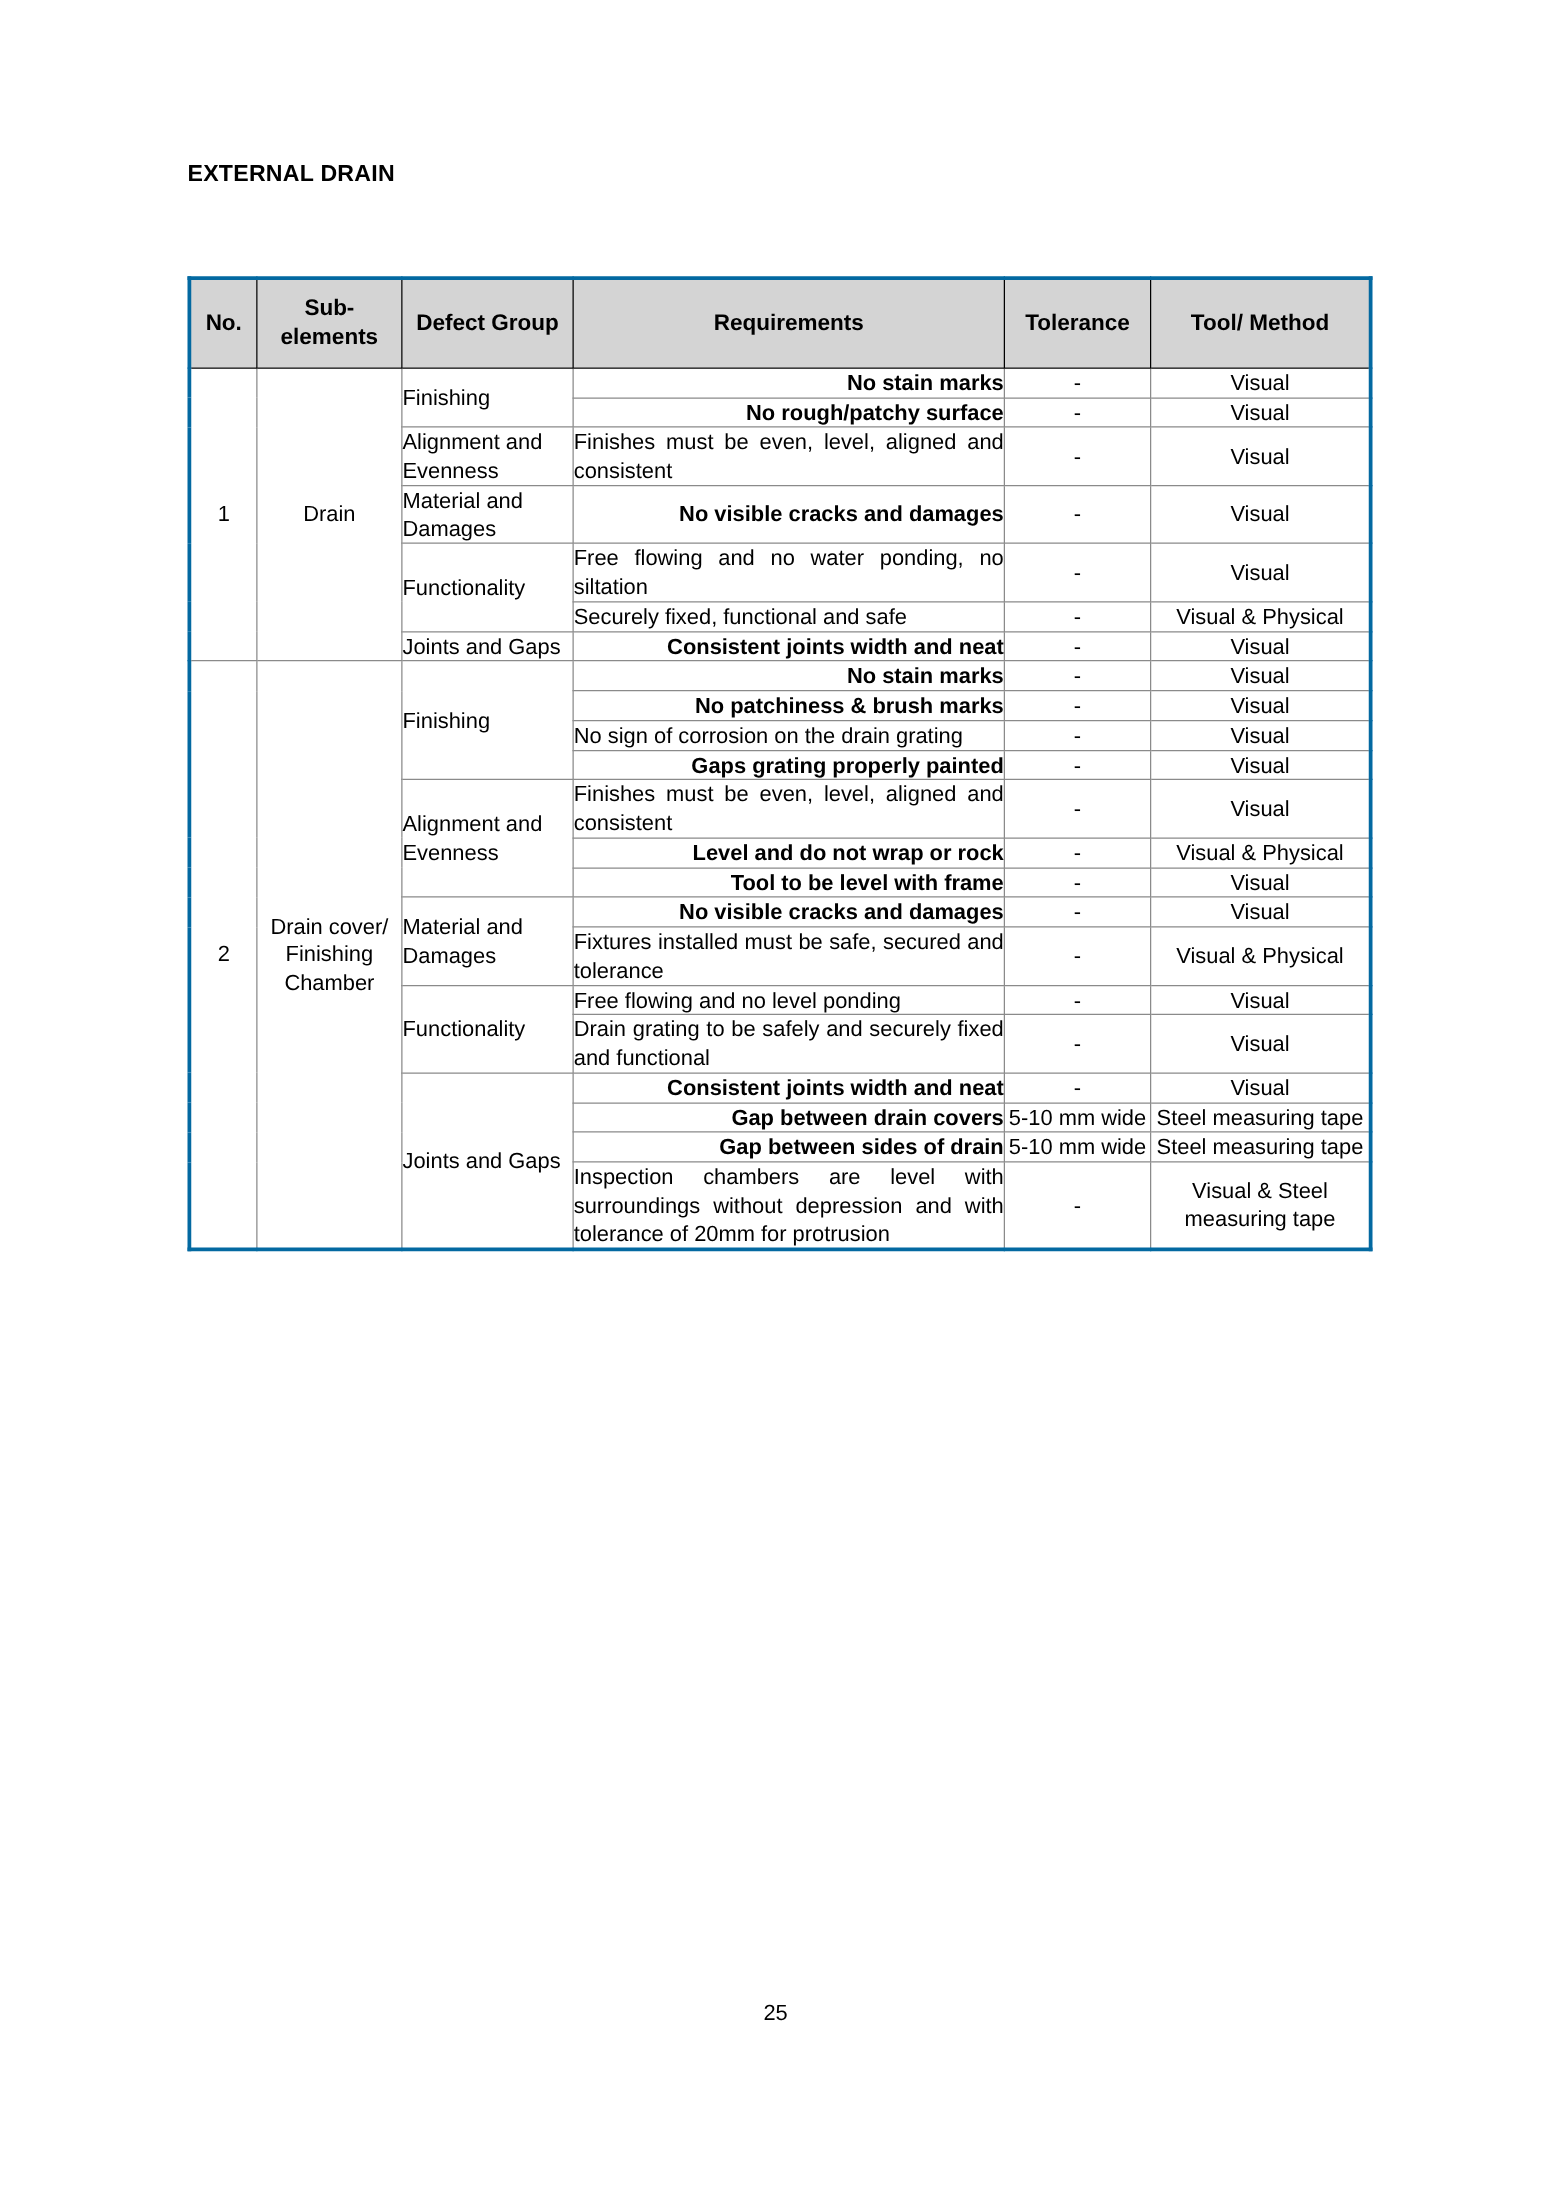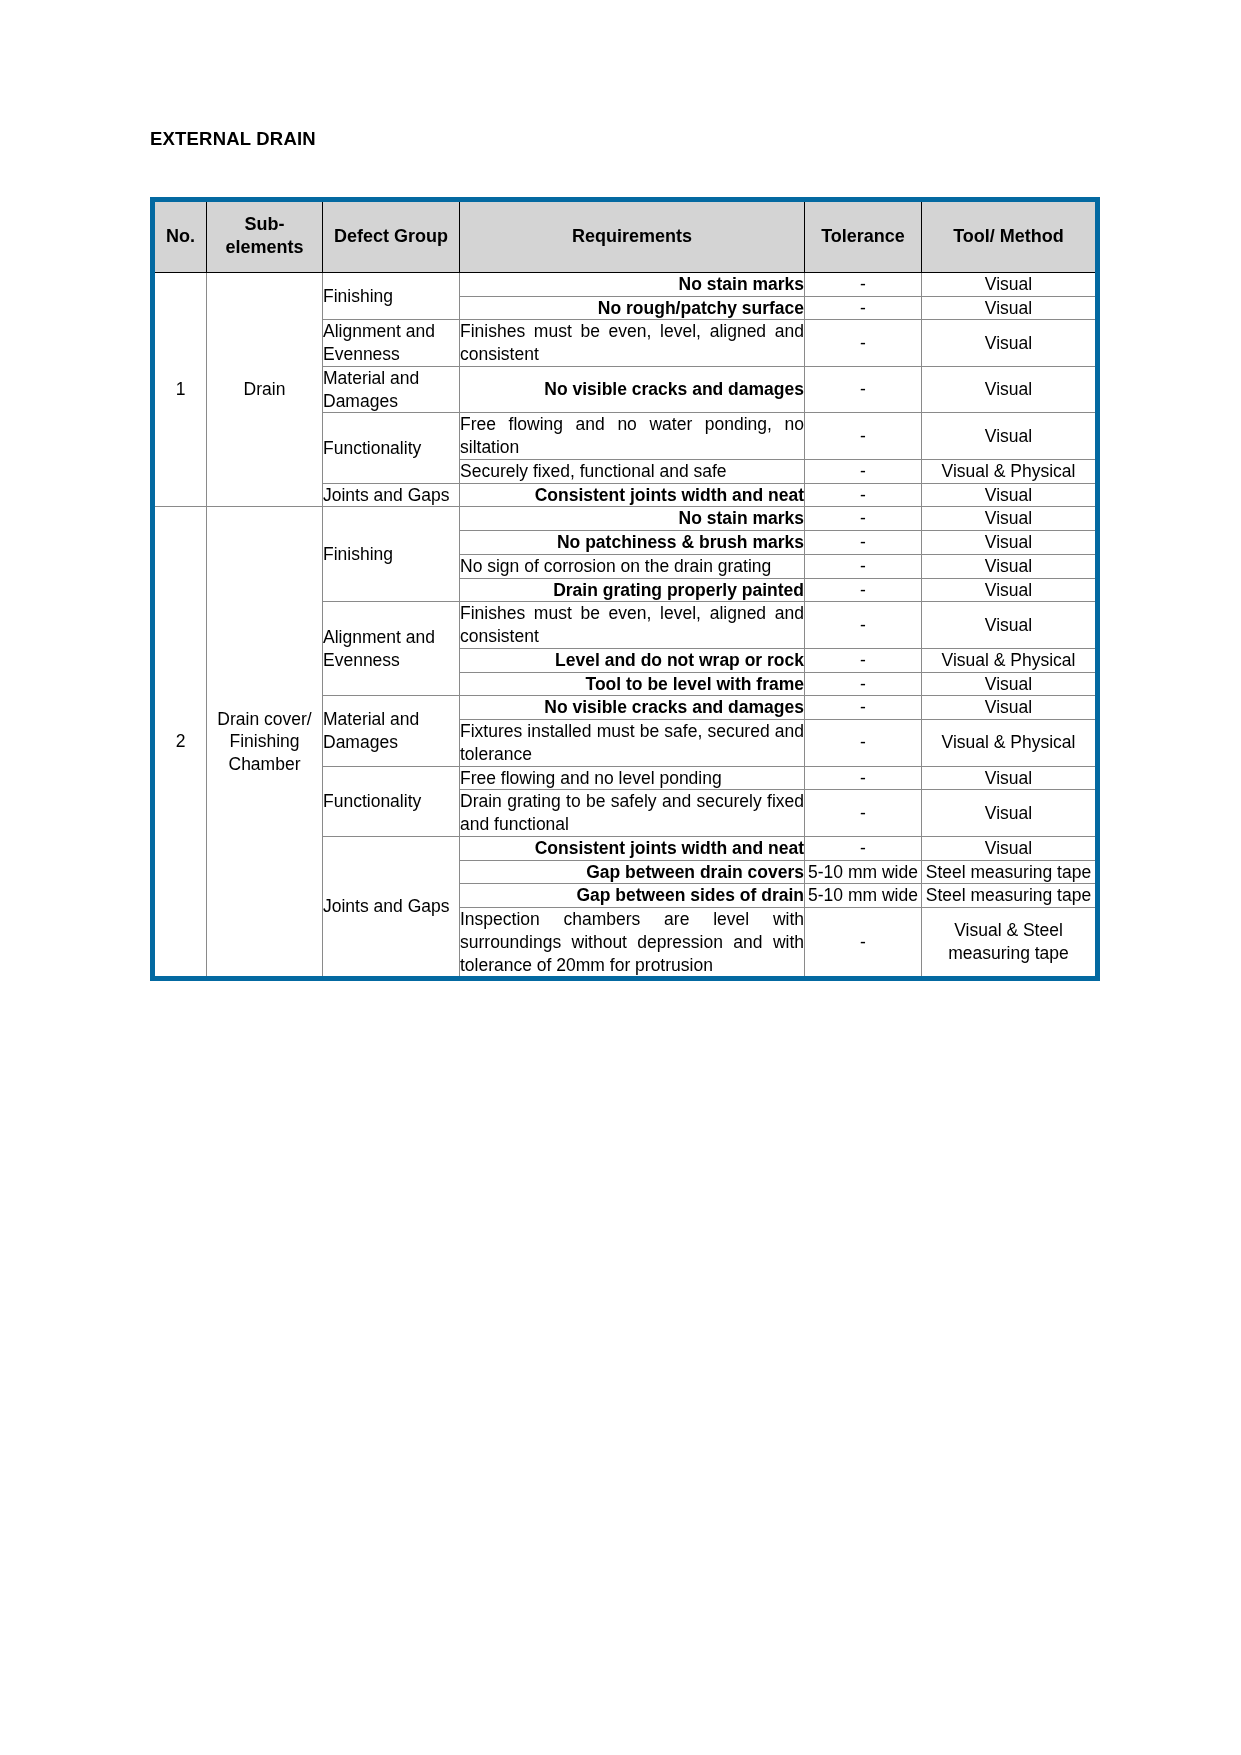--- a/index.html
+++ b/index.html
@@ -55,21 +55,21 @@
   }
   table.insp thead th {
     background: #d4d4d4;
     font-weight: bold;
     text-align: center;
     font-size: 18px;
     padding: 11px 4px 12px 4px;
     border: 1px solid #000000;
   }
   
-  table.insp { border: 5px solid #0369a1; }
+  table.insp { border: 3px solid #0369a1; margin-top: 24px; }
   table.insp tbody td.outer-l { border-left: 1px solid #000; }
   table.insp tbody td.outer-r { border-right: 1px solid #000; }
   table.insp tbody tr.lastrow td { border-bottom: 1px solid #000; }
   table.insp tbody tr.sect-start td { border-top: 1.6px solid #777; }
 
   td.ctr { text-align: center; padding: 7px 5px; }
   td.just {
     text-align: justify;
     text-align-last: left;
     padding: 7px 10px 7px 9px;
@@ -170,21 +170,21 @@
           <td class="left">No patchiness &amp; brush marks</td>
           <td class="ctr">-</td>
           <td class="ctr outer-r">Visual</td>
         </tr>
         <tr>
           <td class="just">No sign of corrosion on the drain grating</td>
           <td class="ctr">-</td>
           <td class="ctr outer-r">Visual</td>
         </tr>
         <tr>
-          <td class="left">Drain grating properly painted</td>
+          <td class="left">Gaps grating properly painted</td>
           <td class="ctr">-</td>
           <td class="ctr outer-r">Visual</td>
         </tr>
         <tr>
           <td class="grp" rowspan="3">Alignment and Evenness</td>
           <td class="just">Finishes must be even, level, aligned and consistent</td>
           <td class="ctr">-</td>
           <td class="ctr outer-r">Visual</td>
         </tr>
         <tr>
@@ -236,14 +236,15 @@
           <td class="ctr outer-r">Steel measuring tape</td>
         </tr>
         <tr class="lastrow">
           <td class="just">Inspection chambers are level with surroundings without depression and with tolerance of 20mm for protrusion</td>
           <td class="ctr">-</td>
           <td class="ctr outer-r">Visual &amp; Steel measuring tape</td>
         </tr>
       </tbody>
   </table>
 
+  <div class="pageno">25</div>
 
 </div>
 
 </body></html>

